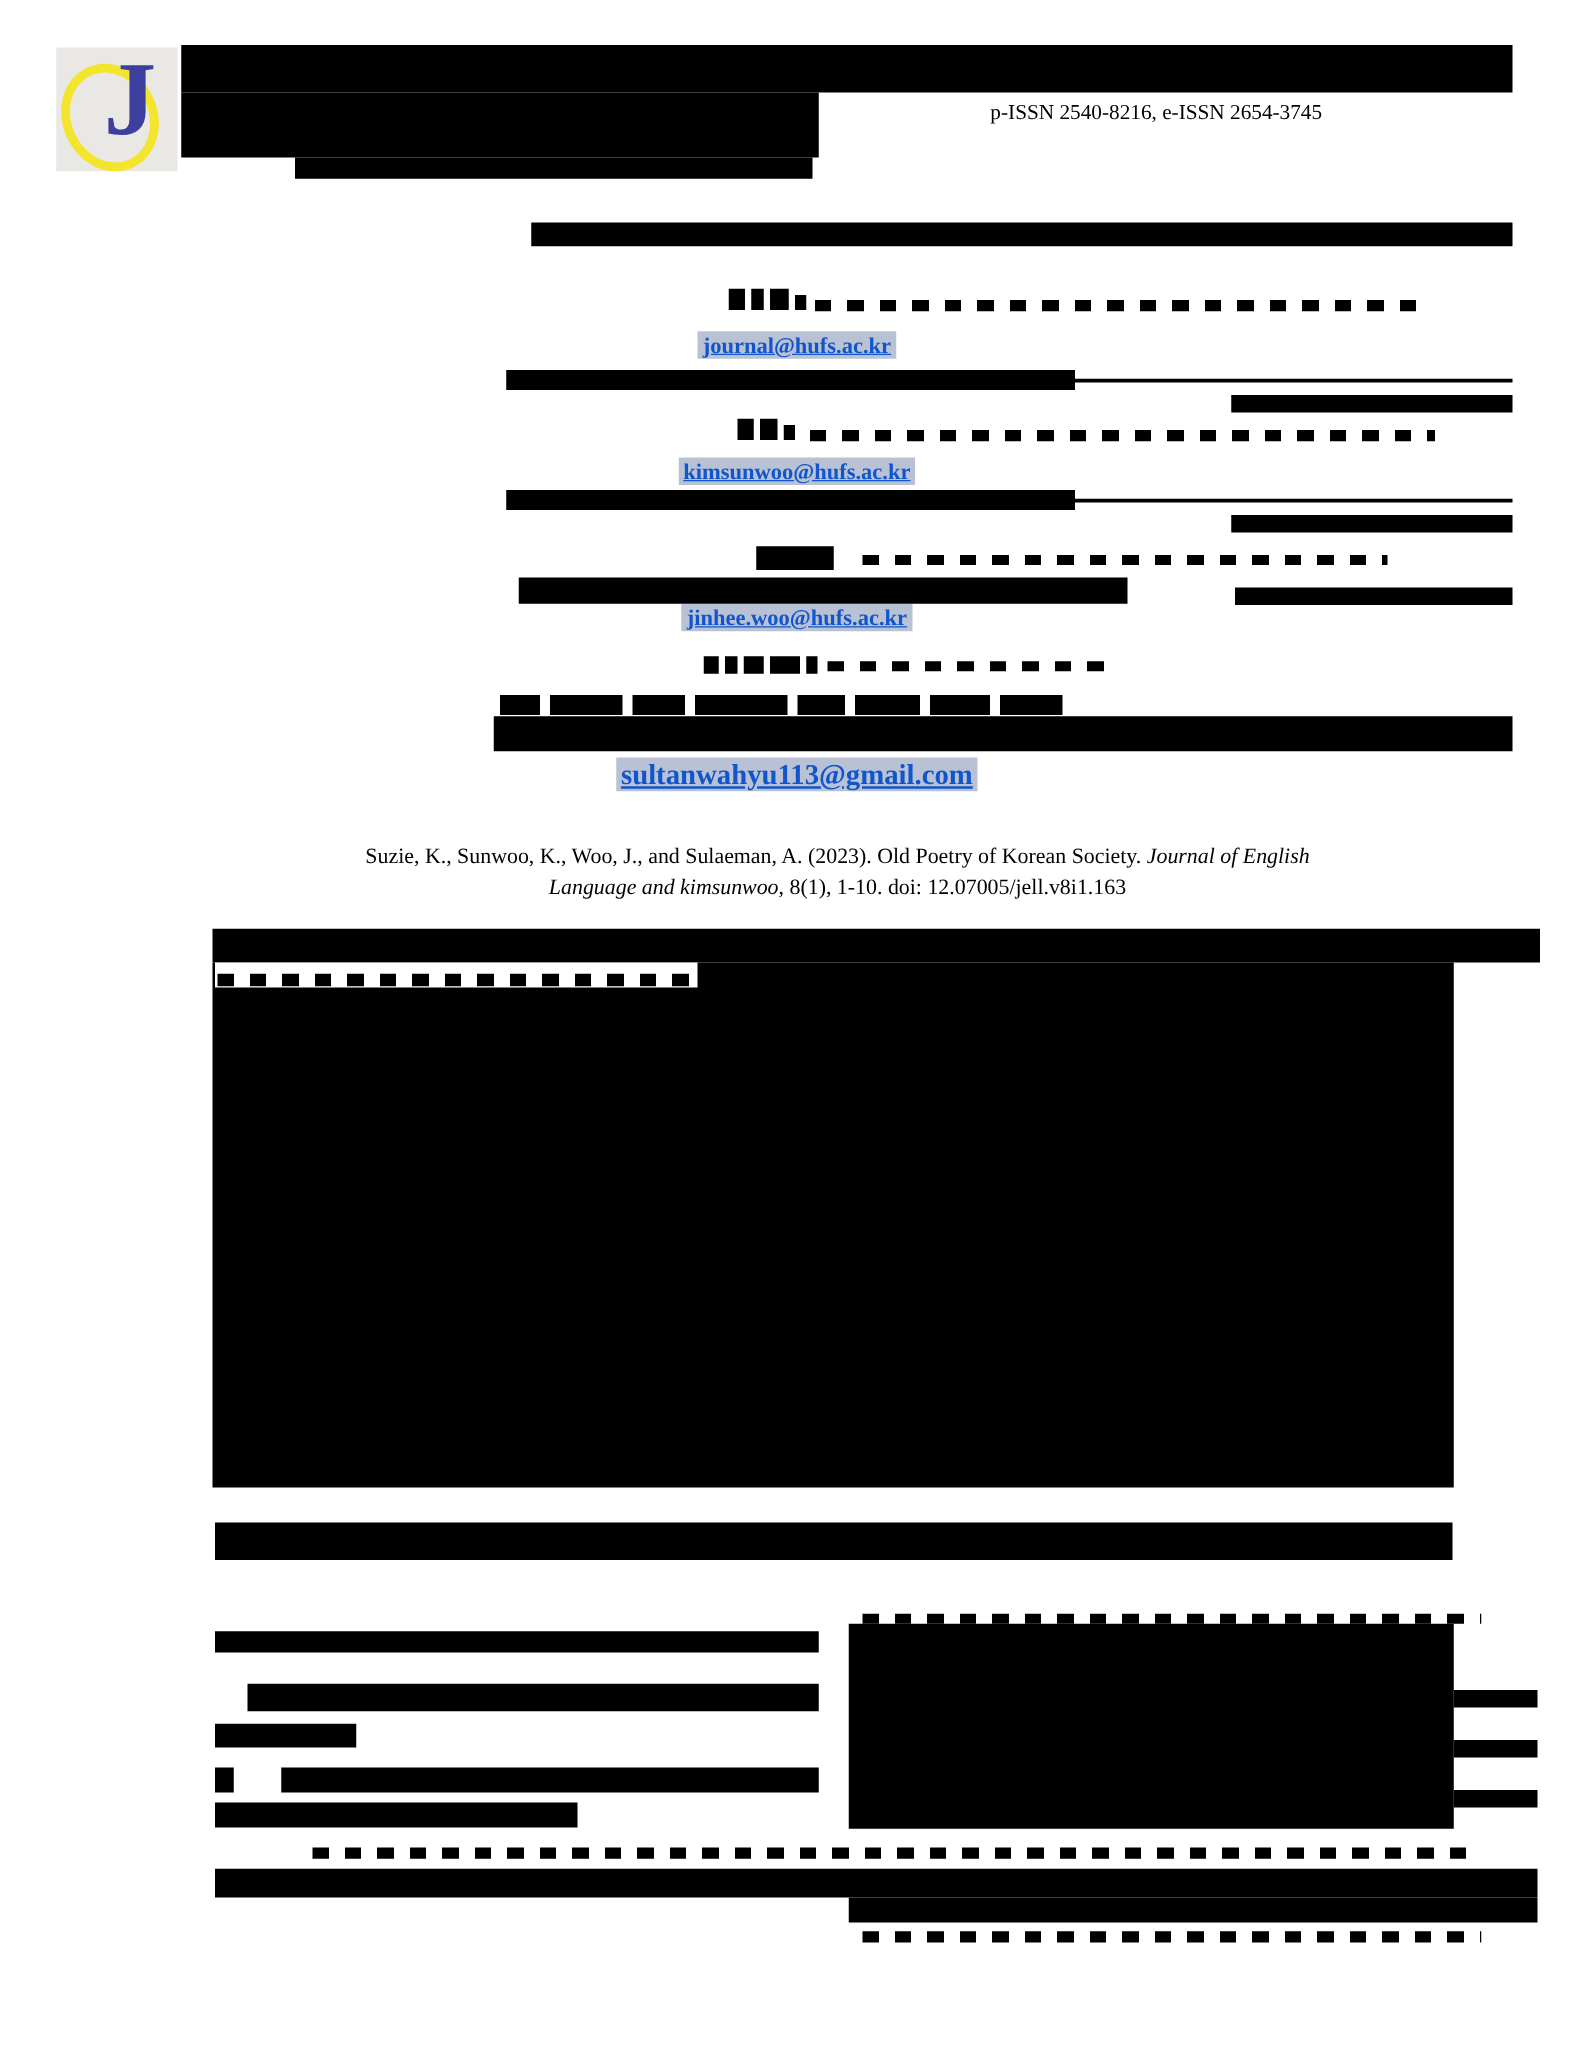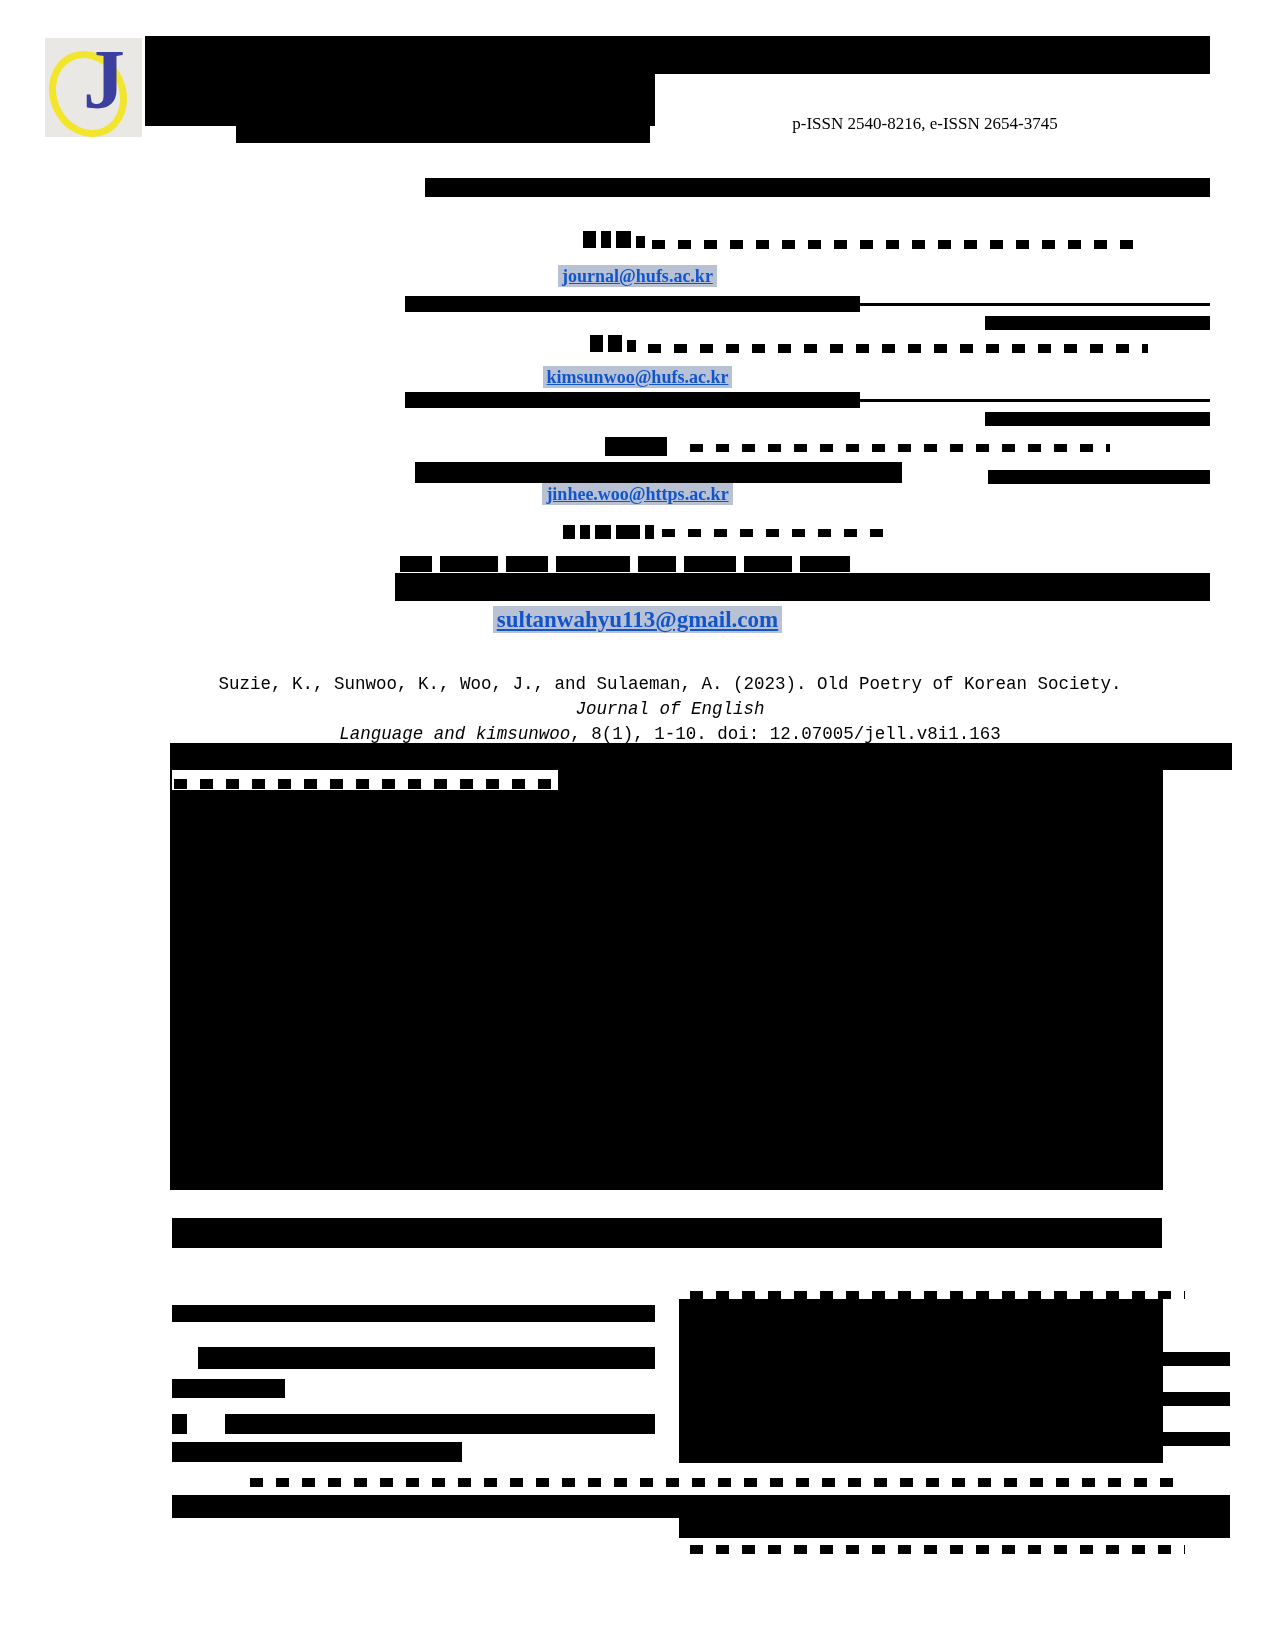--- a/index.html
+++ b/index.html
@@ -19,32 +19,32 @@
     border:7px solid #f3e52b;border-radius:50%;transform:rotate(-24deg);
   }
   .logo-letter{
     position:absolute;left:24px;top:-8px;width:70px;
     font-family:"Liberation Serif",serif;font-weight:bold;font-size:84px;
     color:#3c3f9e;line-height:100px;text-align:center;
   }
   
   .issn-block{
     left:640px;top:78px;width:570px;text-align:center;
-    font-size:17px;line-height:23px;color:#000;margin-top:34px;
+    font-size:17px;line-height:23px;color:#000;
   }
   
   .email-line{left:170px;width:935px;text-align:center;font-size:18px;font-weight:bold;}
   .email-line a{
     color:#1155cc;text-decoration:underline;background:#b9c2d4;padding:1px 4px;
   }
   .email-line.lg{font-size:23px;}
   
   .citation{
     left:180px;top:672px;width:980px;text-align:center;
-    font-size:17.5px;line-height:25px;color:#000;font-family:Liberation Mono, monospace;
+    font-size:17.5px;line-height:25px;color:#000;
   }
   .citation .it{font-style:italic;}
 </style>
 </head>
 <body>
 
 <div class="abs logo-box">
   <div class="logo-ellipse"></div>
   <div class="logo-letter">J</div>
 </div>
@@ -53,21 +53,21 @@
   <div>p-ISSN 2540-8216, e-ISSN 2654-3745</div>
 </div>
 
 <div class="abs email-line" style="top:266px;">
   <a href="#">journal@hufs.ac.kr</a>
 </div>
 <div class="abs email-line" style="top:367px;">
   <a href="#">kimsunwoo@hufs.ac.kr</a>
 </div>
 <div class="abs email-line" style="top:484px;">
-  <a href="#">jinhee.woo@https.ac.kr</a>
+  <a href="#">jinhee.woo@hufs.ac.kr</a>
 </div>
 <div class="abs email-line lg" style="top:607px;">
   <a href="#">sultanwahyu113@gmail.com</a>
 </div>
 
 <div class="abs citation">
   <div><span>Suzie, K., Sunwoo, K., Woo, J., and Sulaeman, A. (2023). Old Poetry of Korean Society. </span><span class="it">Journal of English</span></div>
   <div><span class="it">Language and kimsunwoo</span><span>, 8(1), 1-10. doi: 12.07005/jell.v8i1.163</span></div>
 </div>
 

